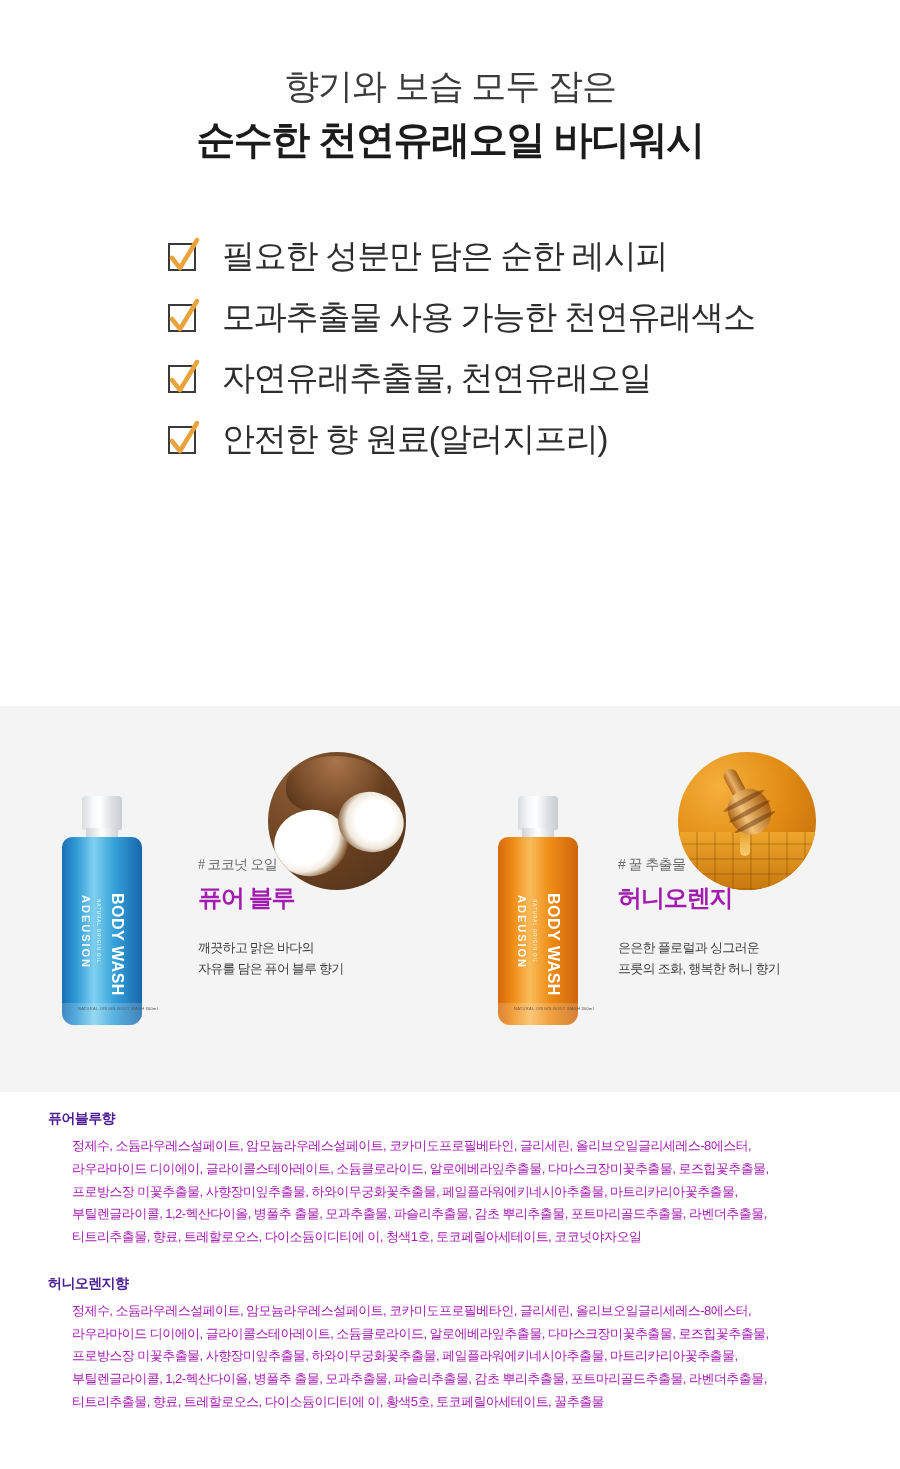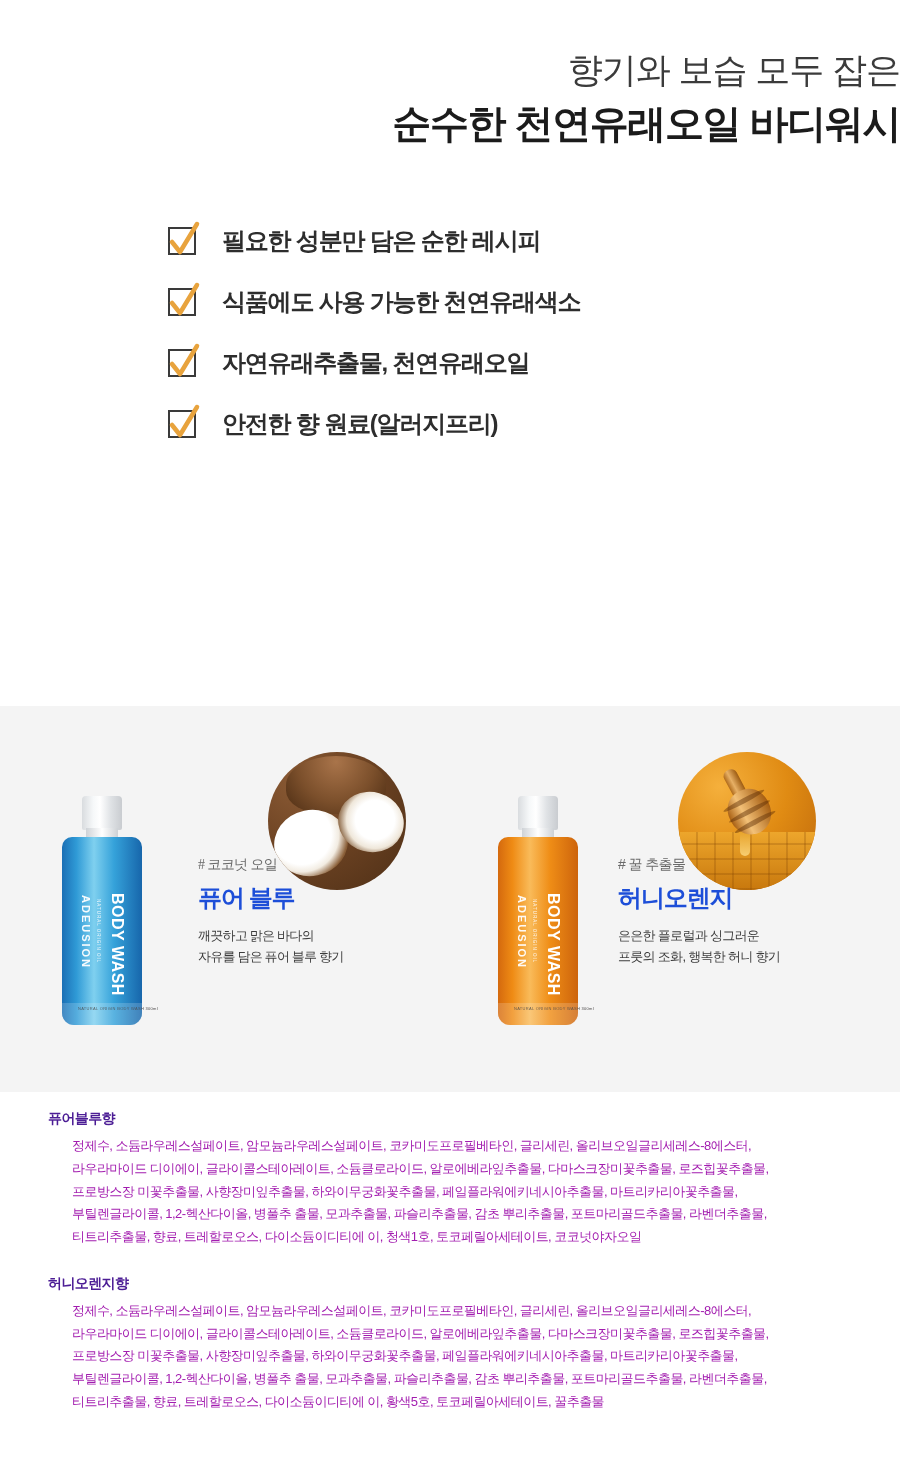--- a/index.html
+++ b/index.html
@@ -8,22 +8,22 @@
     width: 900px;
     height: 1469px;
     background: #ffffff;
     font-family: "Liberation Sans", "DejaVu Sans", sans-serif;
     color: #231f20;
     overflow: hidden;
   }
 
   
   .hero {
-    padding-top: 46px;
-    text-align: right;
+    padding-top: 62px;
+    text-align: center;
   }
   .hero-line1 {
     font-size: 35px;
     font-weight: normal;
     letter-spacing: -1px;
     color: #3b3b3b;
     line-height: 1.35;
   }
   .hero-line2 {
     font-size: 39px;
@@ -48,25 +48,24 @@
   .check-box {
     position: relative;
     width: 28px;
     height: 28px;
     border: 2px solid #3a3a3a;
     flex: 0 0 28px;
     margin-right: 26px;
   }
   .check-box svg { position: absolute; left: -3px; top: -9px; }
   .check-label {
-    font-size: 24px;
+    font-size: 33px;
     letter-spacing: -1.2px;
     color: #2d2d2d;
     white-space: nowrap;
-    font-weight: bold;
   }
 
   
   .band {
     position: absolute;
     top: 706px;
     left: 0;
     width: 900px;
     height: 386px;
     background: #f4f4f4;
@@ -270,22 +269,22 @@
   .prod-tag {
     font-size: 14px;
     color: #6a6a6a;
     letter-spacing: -0.6px;
     margin-bottom: 8px;
   }
   .prod-name {
     font-size: 24px;
     font-weight: bold;
     letter-spacing: -1.1px;
-    color: #1d4ed8;
-    margin-bottom: 12px;
+    color: #a21caf;
+    margin-bottom: 24px;
   }
   .prod-desc {
     font-size: 13px;
     line-height: 1.6;
     letter-spacing: -0.7px;
     color: #3c3c3c;
   }
 
   
   .ingredients {
@@ -329,21 +328,21 @@
     </span>
     <span class="check-label">필요한 성분만 담은 순한 레시피</span>
   </div>
 
   <div class="check-row">
     <span class="check-box">
       <svg width="34" height="40" viewBox="0 0 34 40" aria-hidden="true">
         <path d="M5 22 L13 32 L30 4" fill="none" stroke="#e8a33d" stroke-width="4.5" stroke-linecap="round" stroke-linejoin="round"></path>
       </svg>
     </span>
-    <span class="check-label">식품에도 사용 가능한 천연유래색소</span>
+    <span class="check-label">모과추출물 사용 가능한 천연유래색소</span>
   </div>
 
   <div class="check-row">
     <span class="check-box">
       <svg width="34" height="40" viewBox="0 0 34 40" aria-hidden="true">
         <path d="M5 22 L13 32 L30 4" fill="none" stroke="#e8a33d" stroke-width="4.5" stroke-linecap="round" stroke-linejoin="round"></path>
       </svg>
     </span>
     <span class="check-label">자연유래추출물, 천연유래오일</span>
   </div>

